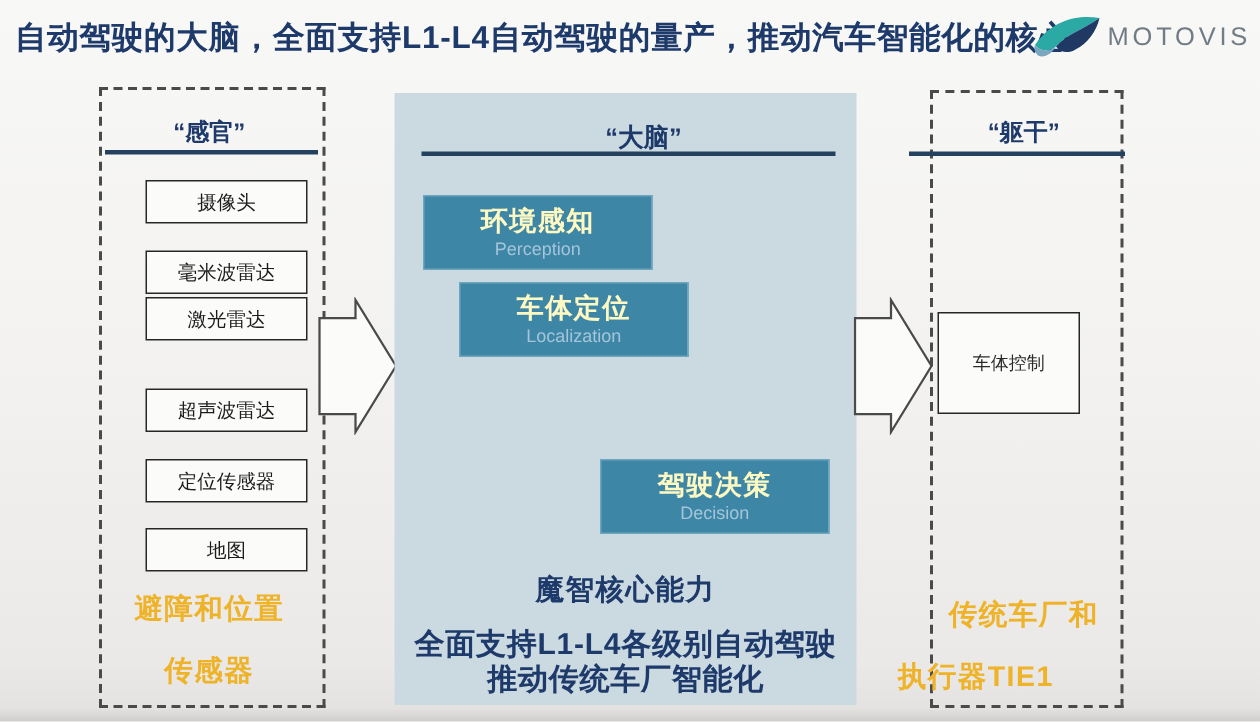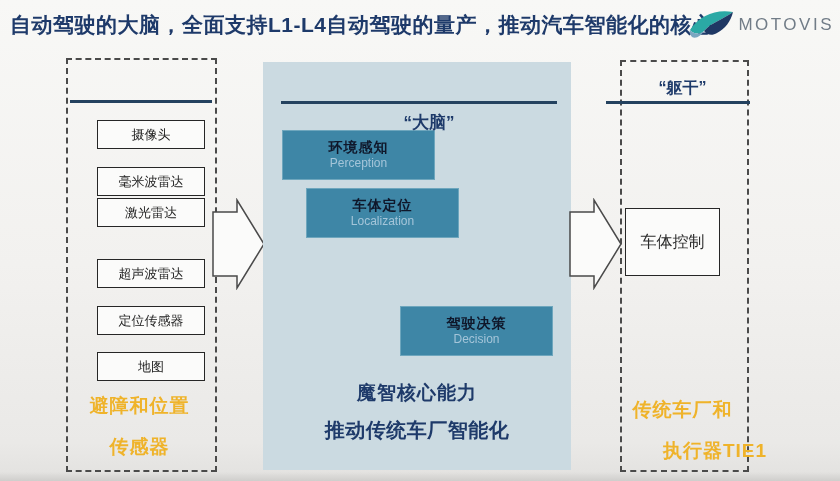--- a/index.html
+++ b/index.html
@@ -16,56 +16,56 @@
   .logo{position:absolute;right:6px;top:8px;display:flex;align-items:center;gap:4px;}
   .logo svg{display:block;}
   .wordmark{font-size:17px;font-weight:normal;color:#717c87;letter-spacing:2.5px;}
   
   .dashed{position:absolute;border:2px dashed #4a4a4a;background:transparent;}
   .panel-sensors{left:66px;top:58px;width:147px;height:410px;}
   .panel-body{left:620px;top:60px;width:125px;height:408px;}
   .p-title-abs{position:absolute;text-align:center;font-size:16px;font-weight:bold;color:#1e3a6a;}
   .t-sensors{left:66px;top:78px;width:147px;}
   .t-body{left:620px;top:78px;width:125px;}
-  .t-brain{left:263px;top:80px;width:332px;font-size:17px;margin-top:31px;}
+  .t-brain{left:263px;top:80px;width:332px;font-size:17px;}
   .rule{position:absolute;height:3px;background:#24425f;}
   .rule-sensors{left:70px;top:100px;width:142px;}
   .rule-brain{left:281px;top:101px;width:276px;}
   .rule-body{left:606px;top:101px;width:144px;}
   
   .sensor{position:absolute;left:97px;width:106px;height:27px;
     border:1px solid #262626;background:#fbfbfa;
     font-size:13px;color:#1c1c1c;text-align:center;line-height:27px;}
   .s0{top:120px;}.s1{top:167px;}.s2{top:198px;}.s3{top:259px;}.s4{top:306px;}.s5{top:352px;}
   
   .panel-brain{position:absolute;left:263px;top:62px;width:308px;height:408px;background:#cbdae1;}
   .module{position:absolute;width:151px;height:48px;background:#3e86a6;border:1px solid #6ea6bd;
     display:flex;flex-direction:column;align-items:center;justify-content:center;line-height:1.25;}
-  .module .zh{font-size:14px;font-weight:bold;color:#0f172a;letter-spacing:1px;}
+  .module .zh{font-size:18px;font-weight:bold;color:#fef9c3;letter-spacing:1px;}
   .module .en{font-size:12px;color:#a4c5d9;}
   .m0{left:19px;top:68px;}
   .m1{left:43px;top:126px;}
   .m2{left:97px;top:185px;}
   .m3{left:137px;top:244px;}
   .brain-caption{position:absolute;left:0;top:318px;width:308px;text-align:center;
     color:#1e3a6a;font-weight:bold;}
   .bc1{font-size:19px;margin-bottom:13px;letter-spacing:1px;}
   .bc2{font-size:20px;line-height:23px;letter-spacing:0.5px;}
   .bc3{font-size:20px;line-height:23px;letter-spacing:0.5px;}
   
   .ycap{position:absolute;text-align:center;font-size:19px;font-weight:bold;color:#efb32a;letter-spacing:1px;}
   .yl1{left:66px;top:393px;width:147px;}
   .yl2{left:66px;top:434px;width:147px;}
   .yr1{left:620px;top:397px;width:125px;}
-  .yr2{left:642px;top:438px;width:125px;text-align:right;}
+  .yr2{left:588px;top:438px;width:125px;}
   
   .control-box{position:absolute;left:625px;top:208px;width:93px;height:66px;
     border:1px solid #262626;background:#fbfbfa;
     display:flex;align-items:center;justify-content:center;
-    font-size:16px;color:#2a2a2a;}
+    font-size:12px;color:#2a2a2a;}
   
   .arrow{position:absolute;width:54px;height:92px;}
   .arrow-left{left:212px;top:198px;}
   .arrow-right{left:569px;top:198px;}
 </style>
 </head>
 <body>
 
 <div class="slide">
 
@@ -75,20 +75,21 @@
       <svg width="46" height="34" viewBox="0 0 46 34">
         <path d="M2 22 C12 7, 28 1, 45 4 C34 12, 24 14, 16 23 C11 27, 5 26, 2 22 Z" fill="#2ba9a5"></path>
         <path d="M16 23 C24 14, 34 12, 45 4 C43 13, 37 21, 29 25 C24 28, 19 27, 16 23 Z" fill="#1f3864"></path>
         <path d="M2 22 C5 26, 11 27, 16 23 C13 28, 8 31, 4 29 C2 27, 1 24, 2 22 Z" fill="#7aa6c0"></path>
       </svg>
     </span>
     <span class="wordmark">MOTOVIS</span>
   </div>
 
   <div class="dashed panel-sensors"></div>
+  <div class="p-title-abs t-sensors">“感官”</div>
   <div class="rule rule-sensors"></div>
   <div class="sensor s0">摄像头</div>
   <div class="sensor s1">毫米波雷达</div>
   <div class="sensor s2">激光雷达</div>
   <div class="sensor s3">超声波雷达</div>
   <div class="sensor s4">定位传感器</div>
   <div class="sensor s5">地图</div>
   <div class="ycap yl1">避障和位置</div>
   <div class="ycap yl2">传感器</div>
 
@@ -104,20 +105,21 @@
     <div class="module m1">
       <span class="zh">车体定位</span>
       <span class="en">Localization</span>
     </div>
     <div class="module m3">
       <span class="zh">驾驶决策</span>
       <span class="en">Decision</span>
     </div>
     <div class="brain-caption">
       <div class="bc1">魔智核心能力</div>
+      <div class="bc2">全面支持L1-L4各级别自动驾驶</div>
       <div class="bc3">推动传统车厂智能化</div>
     </div>
   </div>
   <div class="p-title-abs t-brain">“大脑”</div>
   <div class="rule rule-brain"></div>
 
   <svg class="arrow arrow-right" viewBox="0 0 54 92">
     <polygon points="1,14 25,14 25,2 52,46 25,90 25,78 1,78" fill="#fbfbfa" stroke="#4a4a4a" stroke-width="1.5"></polygon>
   </svg>
 

